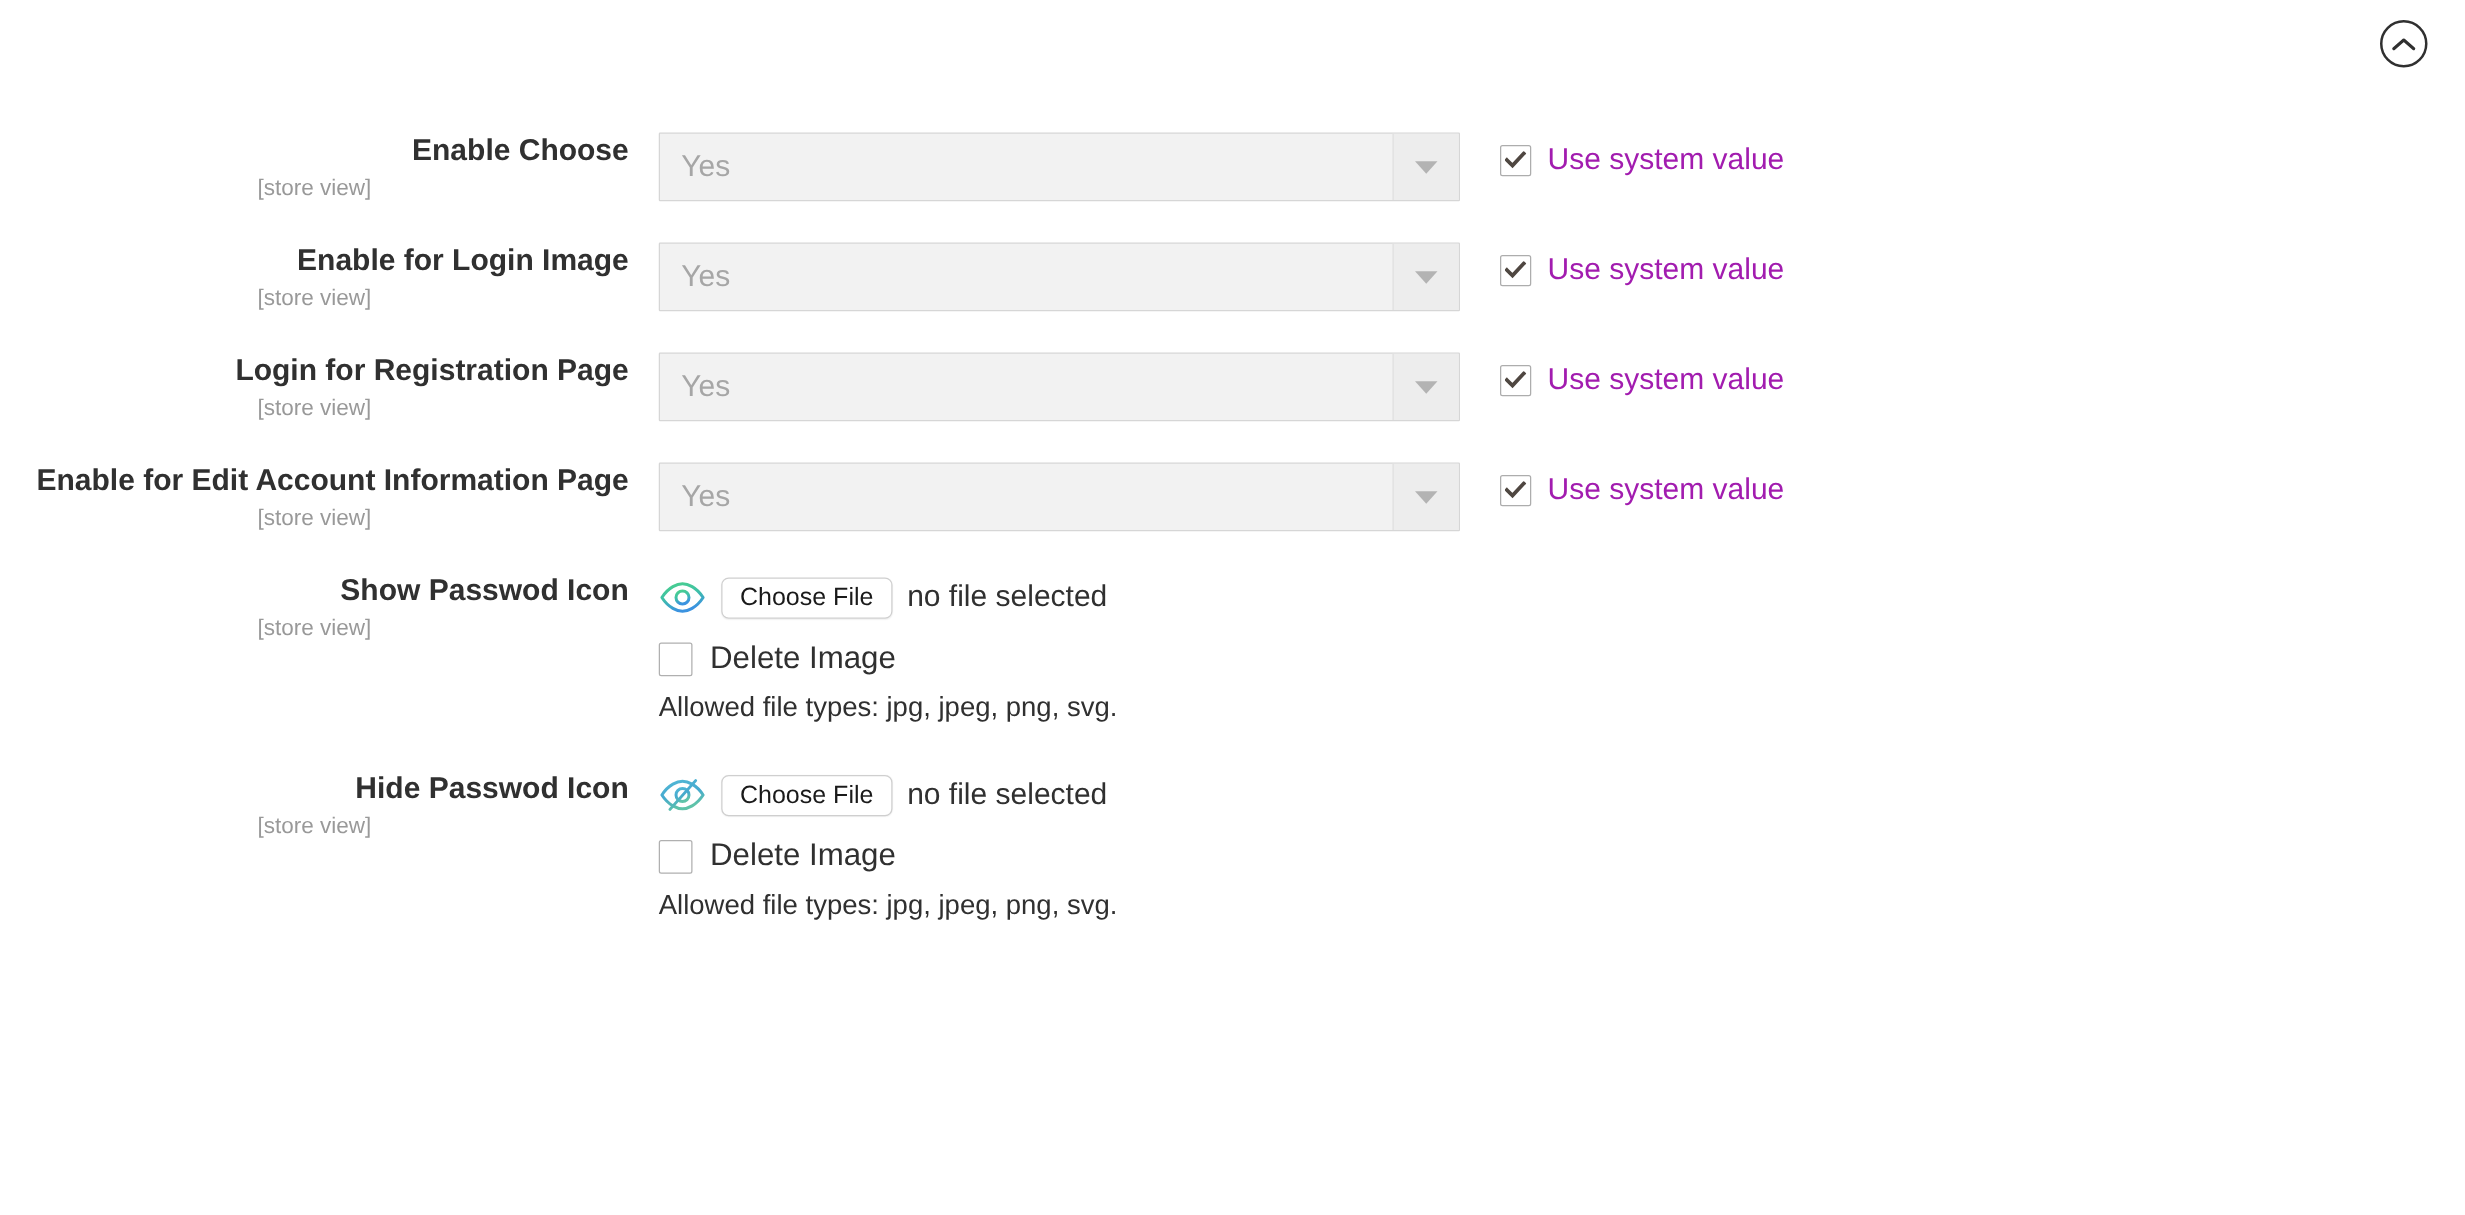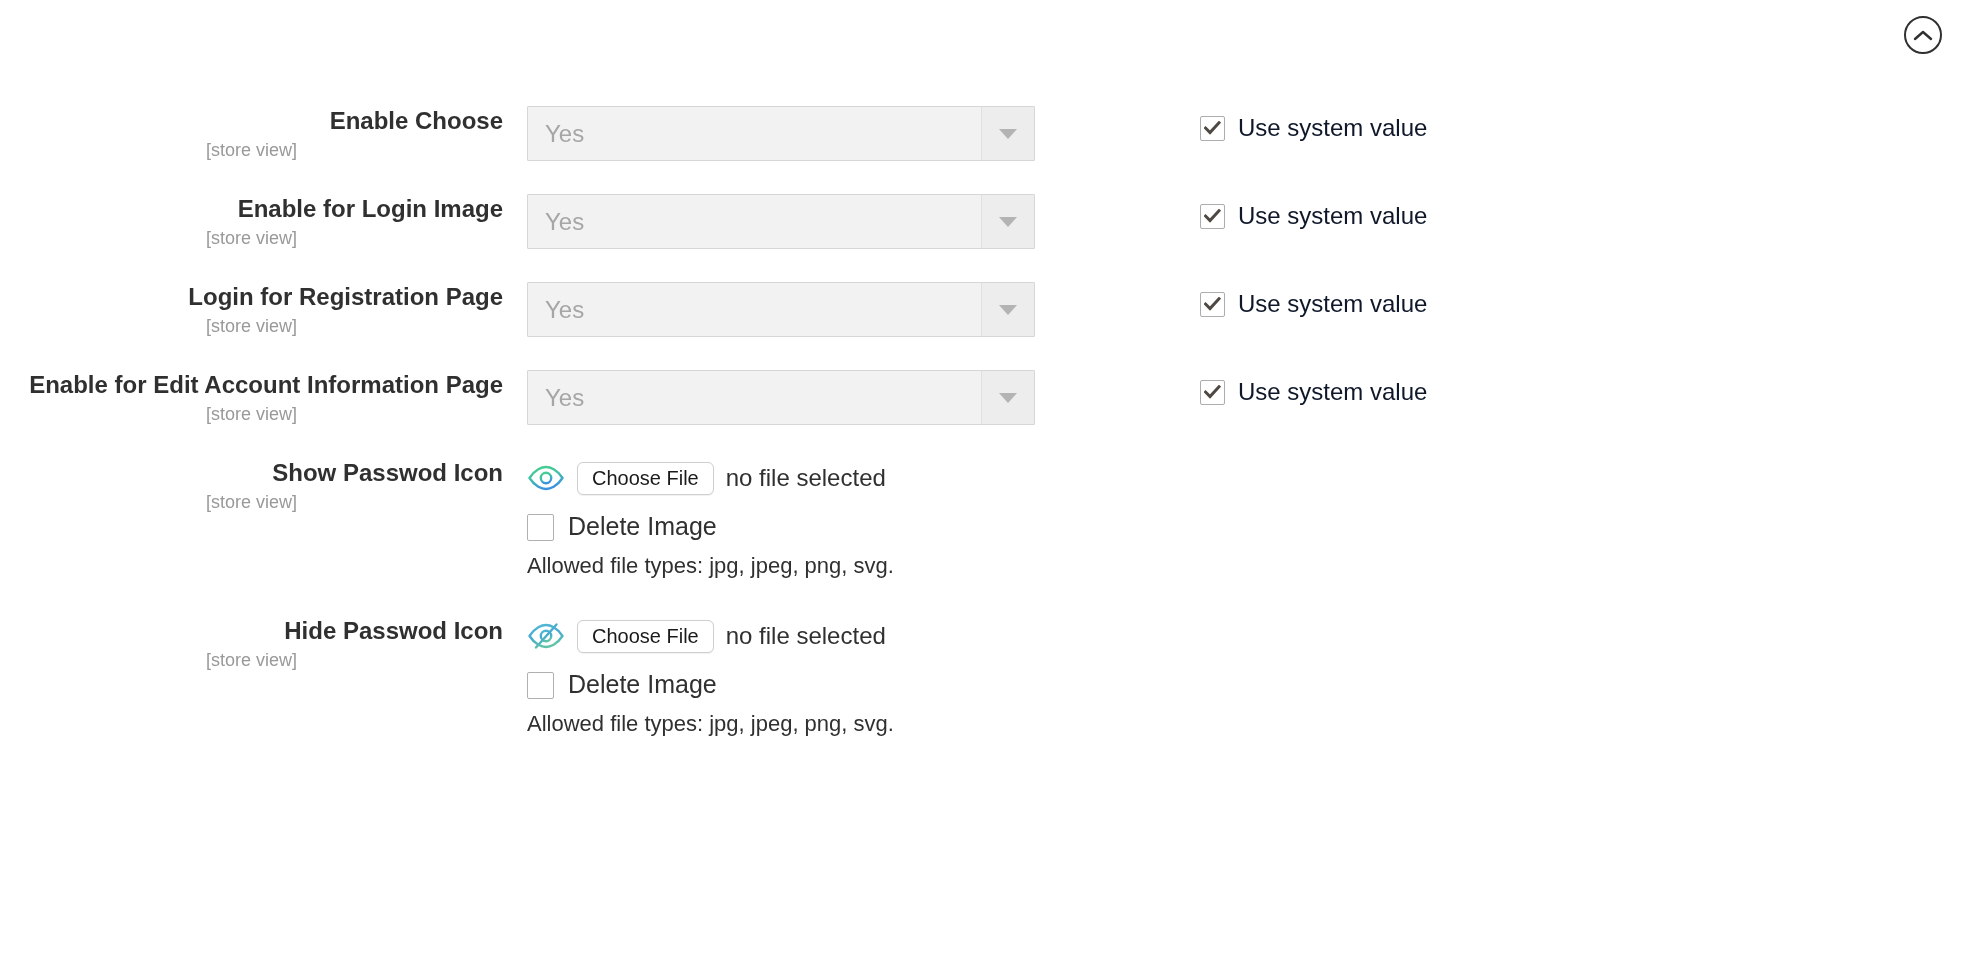--- a/index.html
+++ b/index.html
@@ -84,21 +84,21 @@
 
   .row-control {
     position: absolute;
     left: 527px;
     top: 0;
   }
 
   
   .mg-select {
     position: relative;
-    width: 508px;
+    width: 641px;
     height: 55px;
     background: #f2f2f2;
     border: 1px solid #d6d6d6;
     border-radius: 1px;
     display: flex;
     align-items: center;
     cursor: default;
     text-align: center;
   }
   .mg-select .sel-value {
@@ -147,21 +147,21 @@
     display: flex;
     align-items: center;
     justify-content: center;
     flex: none;
     cursor: pointer;
   }
   .cbox.checked svg { display: block; }
   .cbox svg { display: none; }
   .sysval .sysval-label {
     font-size: 24px;
-    color: #0f172a;
+    color: #a21caf;
     margin-left: 13px;
     white-space: nowrap;
   }
 
   
   .file-line {
     display: flex;
     align-items: center;
     height: 40px;
   }

